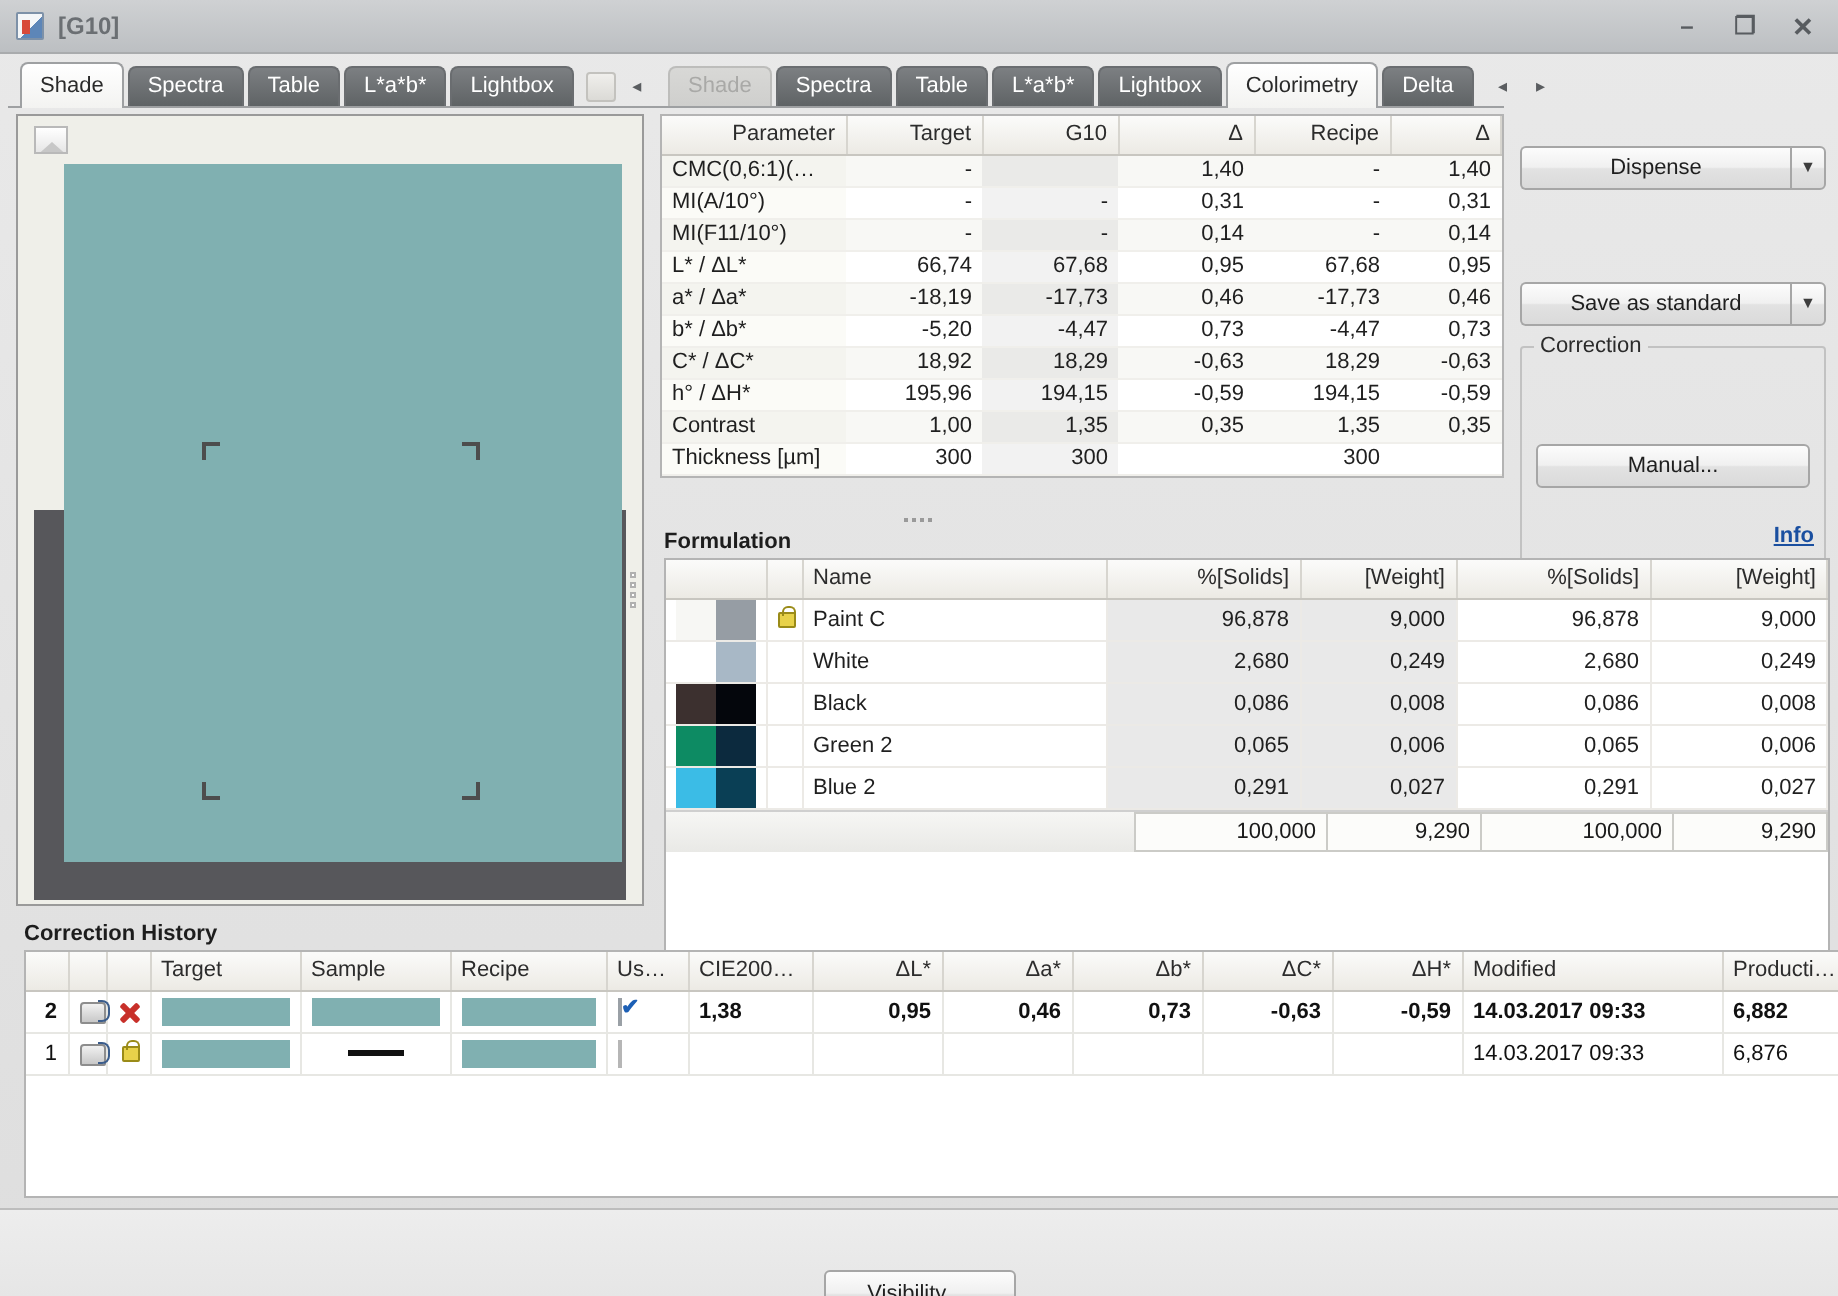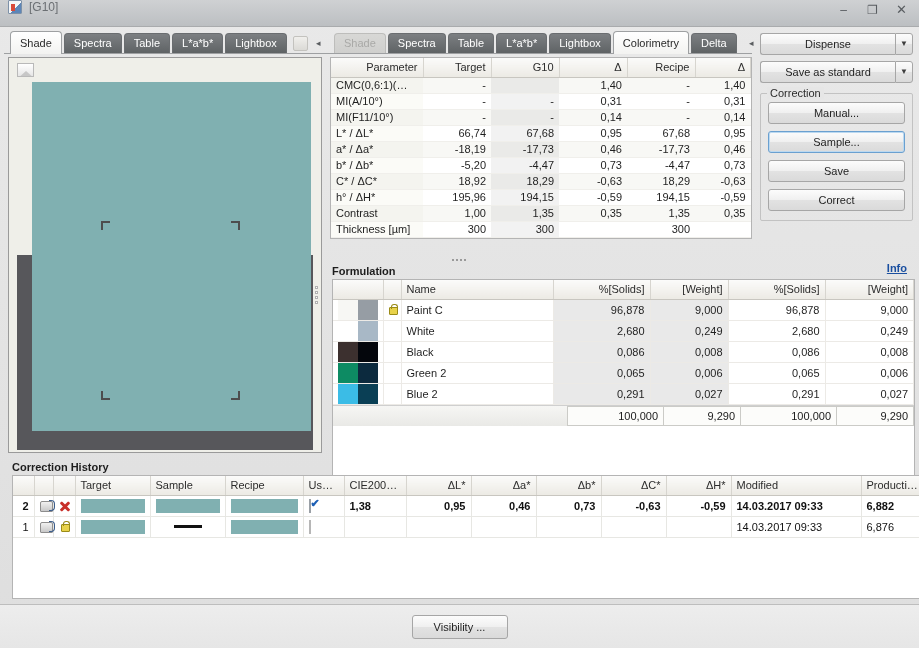--- a/index.html
+++ b/index.html
@@ -18,22 +18,23 @@
     width: 919px; height: 648px;
     background: linear-gradient(#e9e9e9, #dedede);
     display: flex; flex-direction: column;
   }
 
   
   .titlebar {
     height: 27px; flex: 0 0 27px;
     background: linear-gradient(#cfd1d3, #bcbfc2);
     border-bottom: 1px solid #a9abad;
-    display: flex; align-items: flex-start;
+    display: flex; align-items: center;
     padding: 0 4px 0 8px;
+    font-weight: bold;
   }
   .title-ico {
     width: 14px; height: 14px; margin-right: 7px;
     background: linear-gradient(135deg,#f4f6f8 55%, #5d86b8 55%);
     border: 1px solid #7d91a8; border-radius: 1px;
     position: relative; flex: 0 0 14px;
   }
   .title-ico::after {
     content:""; position:absolute; left:2px; top:3px;
     width:4px; height:7px; background:#d84a3a;
@@ -185,20 +186,21 @@
     padding: 4px 6px 0 6px;
     display: flex; flex-direction: column;
   }
   .splitbtn { display: flex; margin-bottom: 6px; }
   .btn {
     background: linear-gradient(#fcfcfc 0%, #f0f0f0 48%, #e2e2e2 52%, #dadada 100%);
     border: 1px solid #a6a6a6; border-radius: 3px;
     height: 22px; line-height: 20px;
     text-align: center; font-size: 11px; color: #1f1f1f;
     white-space: nowrap;
+    margin-top: 40px;
   }
   .splitbtn .btn.main { flex: 1 1 auto; border-radius: 3px 0 0 3px; border-right: none; }
   .splitbtn .btn.arrow {
     width: 18px; flex: 0 0 18px; border-radius: 0 3px 3px 0;
     font-size: 8px; color: #3d3d3d;
   }
   .group {
     border: 1px solid #c2c2c2; border-radius: 2px;
     margin-top: 4px; padding: 8px 7px 9px 7px;
     position: relative;

